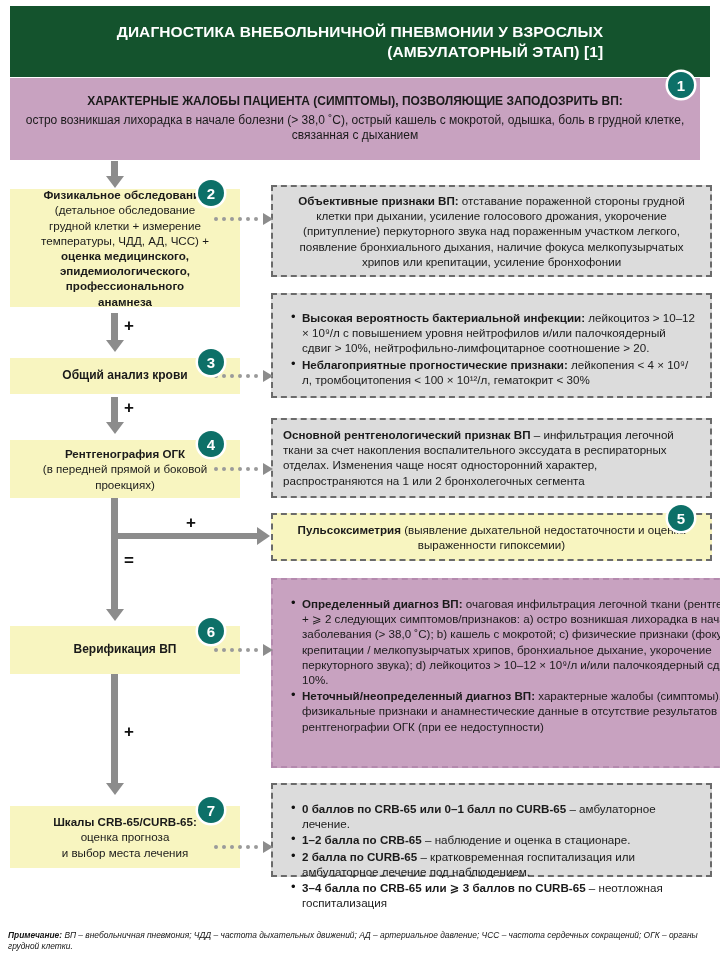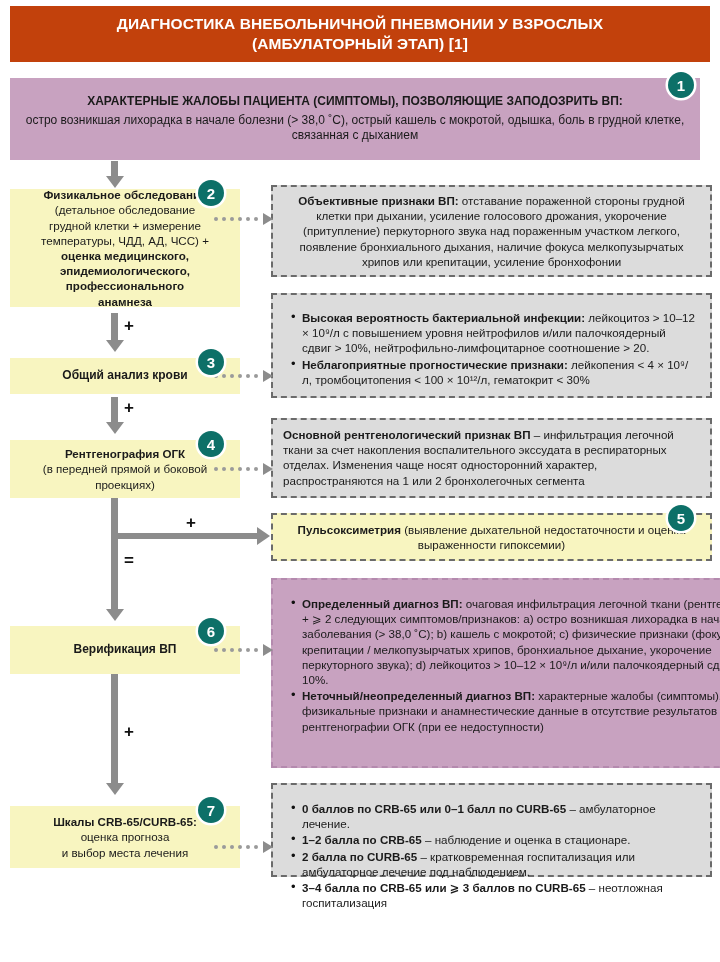--- a/index.html
+++ b/index.html
@@ -8,24 +8,24 @@
     background:#ffffff;
     font-family:"Liberation Sans","DejaVu Sans",sans-serif;
     color:#1a1a1a;
     overflow:hidden;
     position:relative;
   }
   .sheet{position:relative;width:720px;height:962px;}
 
   
   .title-bar{
-    position:absolute;left:10px;top:6px;width:700px;height:56px;
-    background:#c2410c;
+    position:absolute;left:10px;top:6px;width:700px;height:71px;
+    background:#14532d;
     display:flex;align-items:center;justify-content:center;
-    text-align:center;
+    text-align:right;
   }
   .title-text{
     color:#ffffff;font-weight:bold;font-size:15.5px;line-height:20px;
     letter-spacing:.1px;padding:0 14px;
   }
 
   
   .box{position:absolute;box-sizing:border-box;}
   .box-violet{background:#c8a2c0;}
   .box-yellow{background:#f8f5c0;}
@@ -249,14 +249,17 @@
 
   <div class="box box-grey dash-grey" style="left:271px;top:783px;width:441px;height:94px;">
     <ul class="blist t115" style="padding:7px 6px 0 20px;">
       <li><b>0 баллов по CRB-65 или 0–1 балл по CURB-65</b><span> – амбулаторное лечение.</span></li>
       <li><b>1–2 балла по CRB-65</b><span> – наблюдение и оценка в стационаре.</span></li>
       <li><b>2 балла по CURB-65</b><span> – кратковременная госпитализация или амбулаторное лечение под наблюдением.</span></li>
       <li><b>3–4 балла по CRB-65 или ⩾ 3 баллов по CURB-65</b><span> – неотложная госпитализация</span></li>
     </ul>
   </div>
 
+  <div class="footer">
+    <b>Примечание:</b><span> ВП – внебольничная пневмония; ЧДД – частота дыхательных движений; АД – артериальное давление; ЧСС – частота сердечных сокращений; ОГК – органы грудной клетки.</span>
+  </div>
 
 </div>
 
 </body></html>

